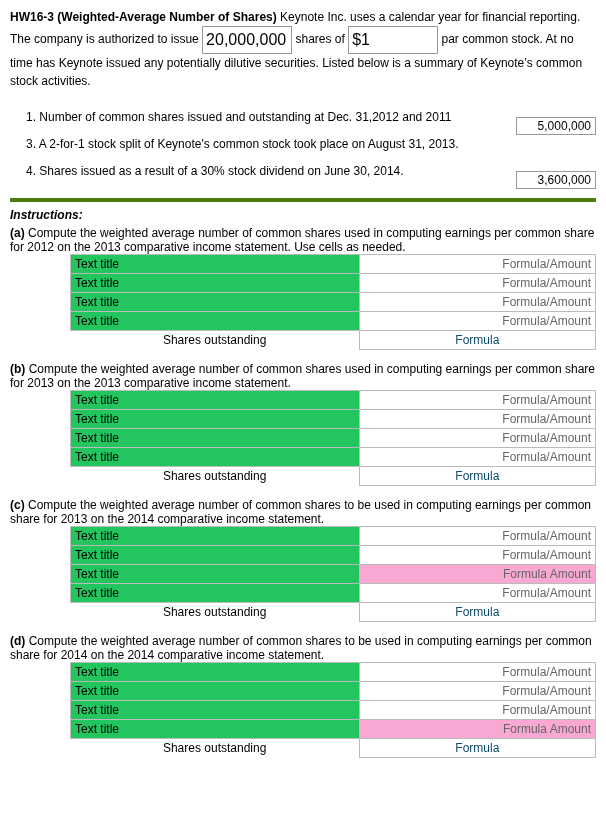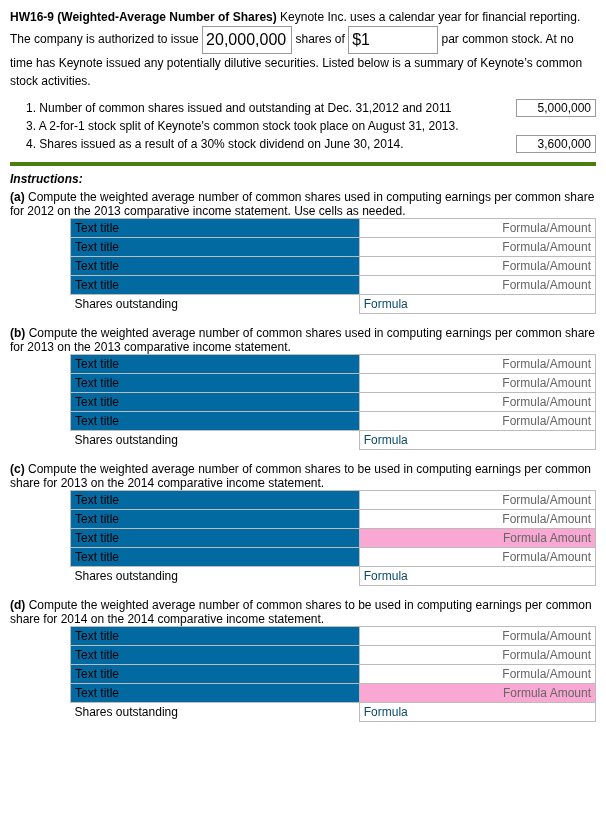--- a/index.html
+++ b/index.html
@@ -35,20 +35,21 @@
       display: flex;
       justify-content: space-between;
       align-items: center;
       padding: 1px 0;
     }
     .summary-list li span.amount {
       border: 1px solid #999;
       padding: 1px 4px;
       min-width: 80px;
       text-align: right;
+      margin-top: 18px;
     }
     .summary-list li span.amount-empty {
       min-width: 80px;
     }
     .instructions-section {
       margin-top: 8px;
       border-top: 4px solid #4d7c0f;
       padding-top: 6px;
     }
     .instructions-title {
@@ -73,52 +74,52 @@
       width: 100%;
       border-collapse: collapse;
     }
     .data-table td {
       padding: 2px 4px;
       font-size: 12px;
     }
     .data-table .text-cell {
       border: 1px solid #bbb;
       width: 55%;
-      background: #0369a1;
+      background: #22c55e;
     }
     .data-table .formula-cell {
       border: 1px solid #bbb;
       width: 45%;
       text-align: right;
       background: #fff;
       color: #666;
     }
     .data-table .formula-cell.highlighted {
       background: #f9a8d4;
     }
     .shares-row td {
-      text-align: left;
+      text-align: center;
       font-size: 12px;
       padding: 2px 4px;
     }
     .shares-formula-cell {
       border: 1px solid #bbb;
       min-width: 90px;
       text-align: right;
       padding: 2px 4px;
       color: #0c4a6e;
       background: #fff;
     }
   </style>
 </head>
 <body>
 
 <div class="header-section">
   <p>
-    <b>HW16-9 (Weighted-Average Number of Shares)</b><span> Keynote Inc. uses a calendar year for financial reporting. The company is authorized to issue</span>
+    <b>HW16-3 (Weighted-Average Number of Shares)</b><span> Keynote Inc. uses a calendar year for financial reporting. The company is authorized to issue</span>
     <span class="inline-input">20,000,000</span>
     <span>shares of</span>
     <span class="inline-input">$1</span>
     <span>par common stock. At no time has Keynote issued any potentially dilutive securities. Listed below is a summary of Keynote’s common stock activities.</span>
   </p>
 </div>
 
 <ul class="summary-list">
   <li>
     <span>1. Number of common shares issued and outstanding at Dec. 31,2012 and 2011</span>

